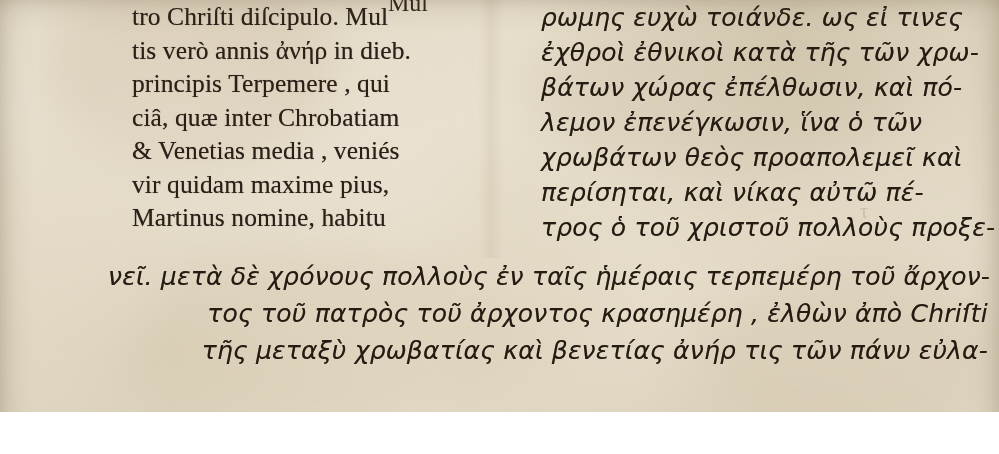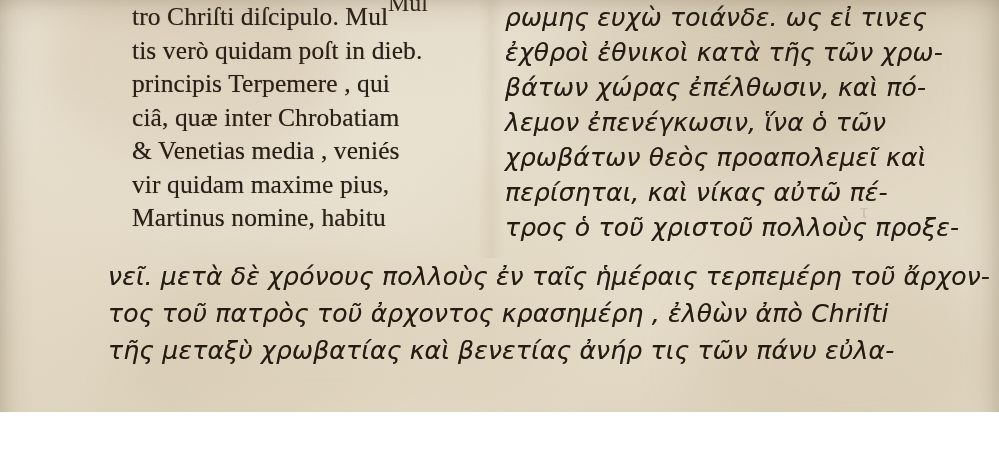--- a/index.html
+++ b/index.html
@@ -70,35 +70,36 @@
     top: 0px;
     width: 480px;
     font-size: 25px;
     line-height: 35px;
     color: #241b12;
     font-family: "DejaVu Sans", sans-serif;
     font-style: italic;
     letter-spacing: 0.2px;
     text-shadow: 0 0 0.6px rgba(45,34,22,0.5);
   }
-  .greek .ln { white-space: nowrap; }
+  .greek .ln { white-space: nowrap; margin-left: 36px; }
 
   
   .greek-wide {
     position: absolute;
     left: 108px;
     top: 258px;
     width: 880px;
     font-size: 25px;
     line-height: 37px;
     color: #241b12;
     font-family: "DejaVu Sans", sans-serif;
     font-style: italic;
     letter-spacing: 0.2px;
     text-shadow: 0 0 0.6px rgba(45,34,22,0.5);
+    text-align: right;
   }
   .greek-wide .ln { white-space: nowrap; }
   .greek-wide .catch {
     position: absolute;
     right: 18px;
     top: 160px;
     white-space: nowrap;
     margin-top: 48px;
   }
 
@@ -127,21 +128,21 @@
   <div class="stain s2"></div>
   <div class="stain s3"></div>
   <div class="stain s4"></div>
   <div class="stain s5"></div>
   <div class="stain s6"></div>
 
   <div class="gutter"></div>
 
   <div class="latin">
     <div class="ln">tro Chriſti diſcipulo. Mul</div>
-    <div class="ln">tis verò quidam poſt in dieb.</div>
+    <div class="ln">tis verò annis ἀνήρ in dieb.</div>
     <div class="ln">principis Terpemere , qui</div>
     <div class="ln">ciâ, quæ inter Chrobatiam</div>
     <div class="ln">&amp; Venetias media , veniés</div>
     <div class="ln">vir quidam maxime pius,</div>
     <div class="ln">Martinus nomine, habitu</div>
   </div>
 
   <div class="crop-top">Mul</div>
 
   <div class="greek">

